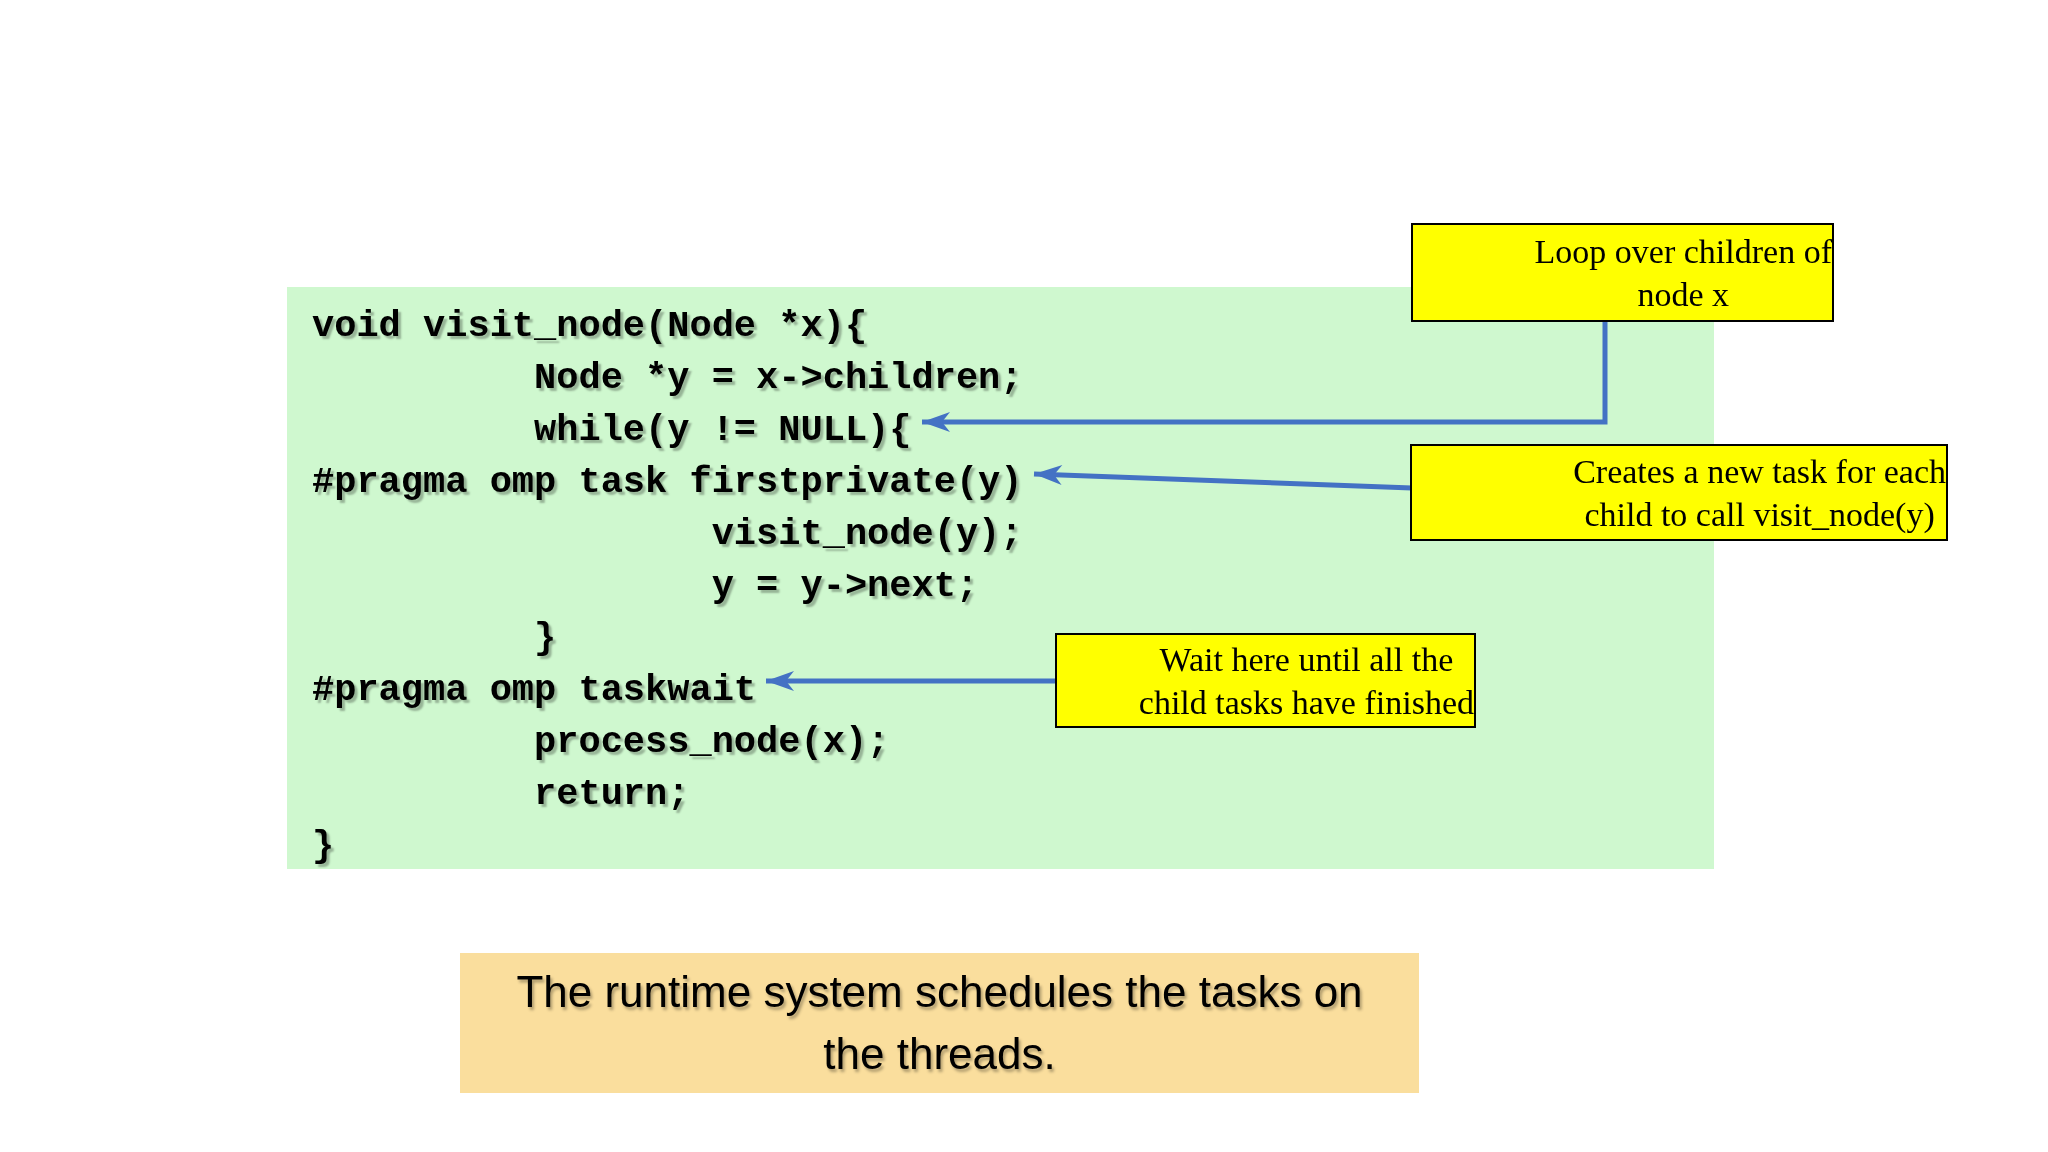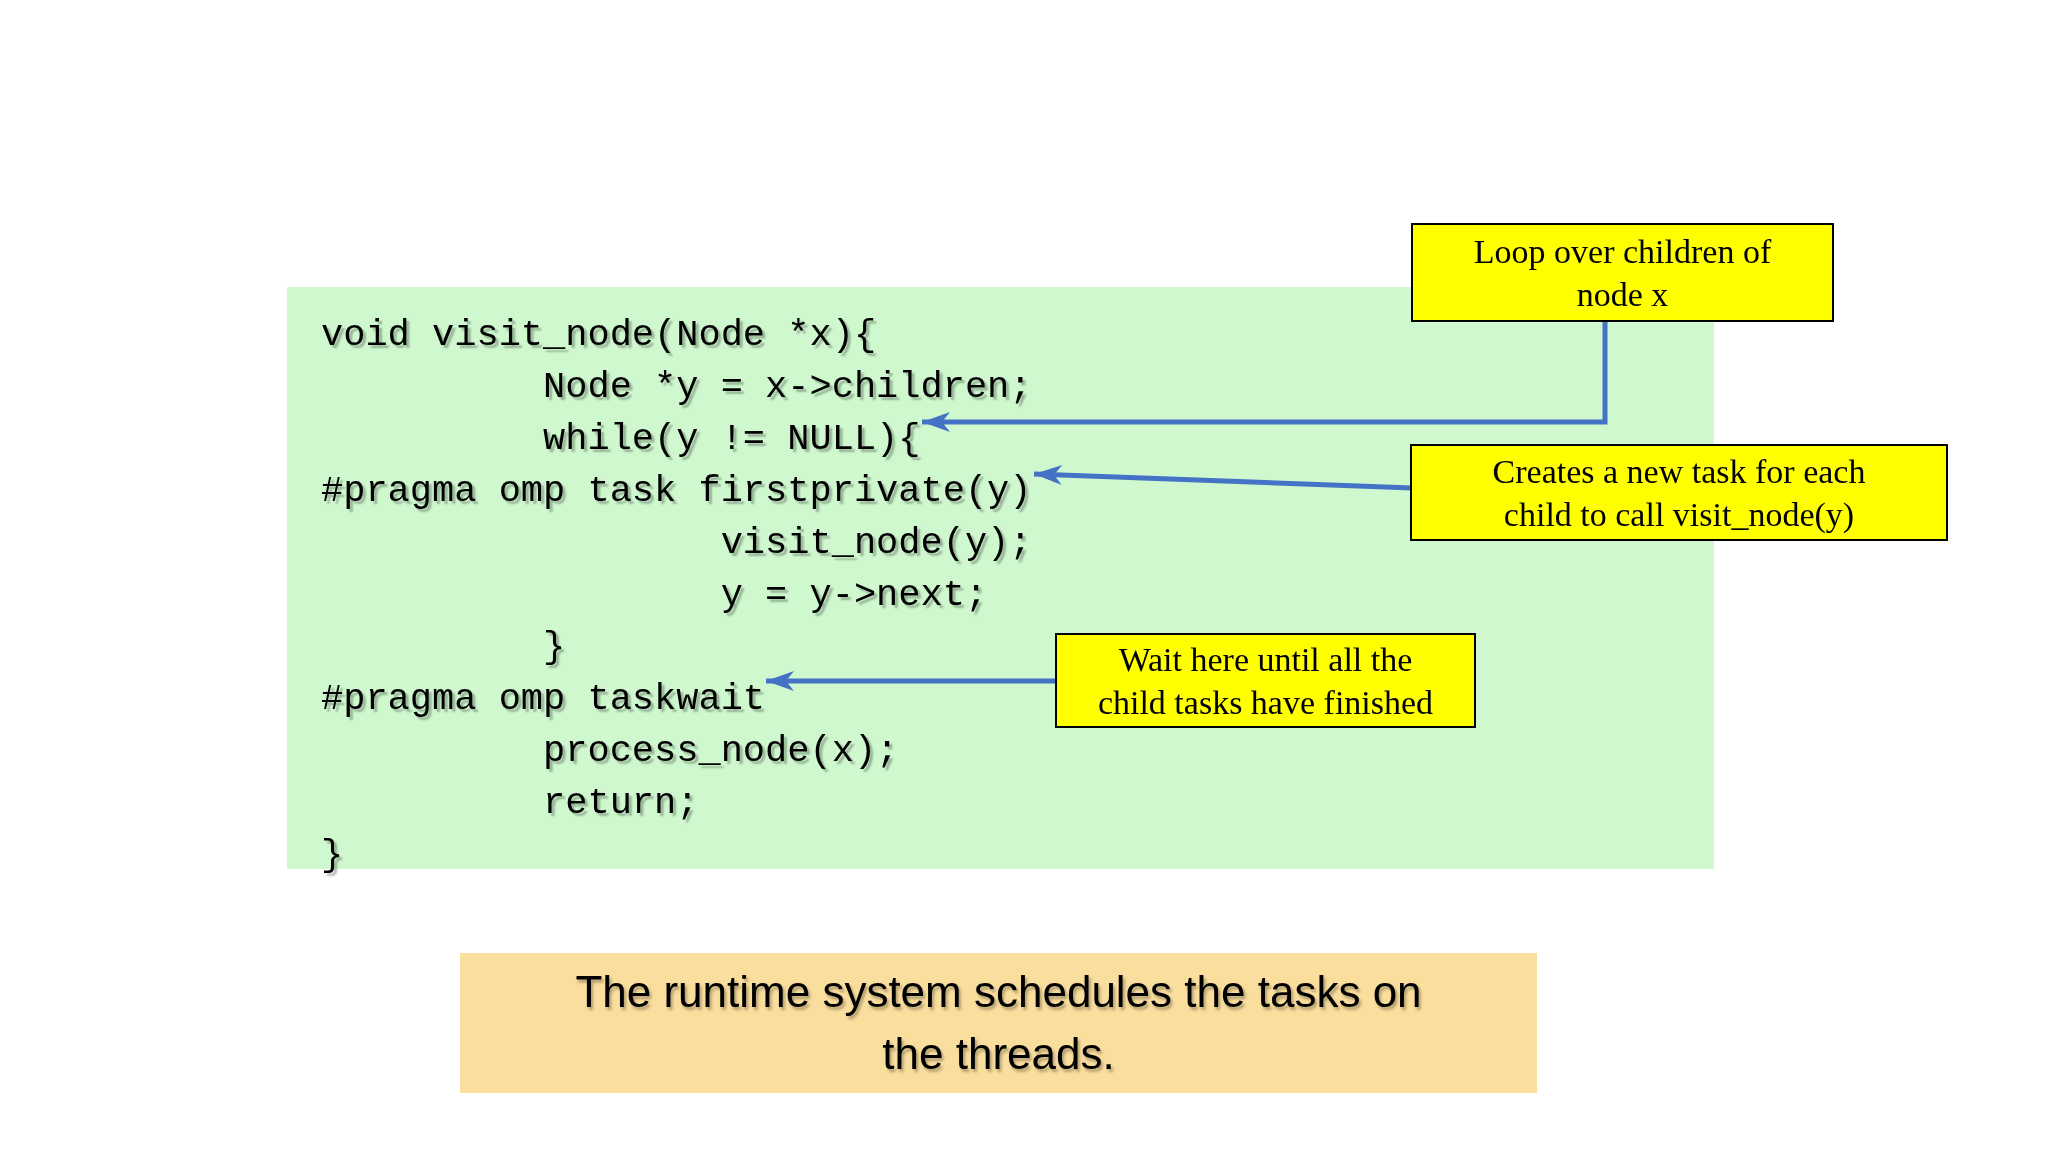--- a/index.html
+++ b/index.html
@@ -21,24 +21,24 @@
   }
   .code-panel {
     position: absolute;
     left: 287px;
     top: 287px;
     width: 1427px;
     height: 582px;
     background: #CFF8CF;
   }
   .code {
-    margin: 16px;
+    margin: 7px;
     padding: 6px 0 0 18px;
     font-family: "Liberation Mono", "DejaVu Sans Mono", monospace;
-    font-weight: normal;
+    font-weight: bold;
     font-size: 37px;
     line-height: 52px;
     color: #000000;
     text-shadow: 3px 3px 2px rgba(0,0,0,0.28);
     white-space: pre;
   }
   .arrows {
     position: absolute;
     left: 0;
     top: 0;
@@ -49,36 +49,36 @@
     stroke-width: 5;
     fill: none;
   }
   .callout {
     position: absolute;
     box-sizing: border-box;
     background: #FFFF00;
     border: 2px solid #000000;
     display: flex;
     align-items: center;
-    justify-content: center;
+    justify-content: flex-end;
     text-align: center;
     font-family: "Liberation Serif", serif;
     font-size: 34px;
     line-height: 43px;
     color: #000000;
     white-space: pre-line;
   }
   #callout-loop { left: 1411px; top: 223px; width: 423px; height: 99px; }
   #callout-task { left: 1410px; top: 444px; width: 538px; height: 97px; }
   #callout-wait { left: 1055px; top: 633px; width: 421px; height: 95px; }
   .note {
     position: absolute;
     left: 460px;
     top: 953px;
-    width: 1077px;
+    width: 959px;
     height: 140px;
     background: #FADE9D;
     display: flex;
     align-items: center;
     justify-content: center;
     text-align: center;
     font-family: "Liberation Sans", sans-serif;
     font-size: 44px;
     line-height: 62px;
     color: #000000;

